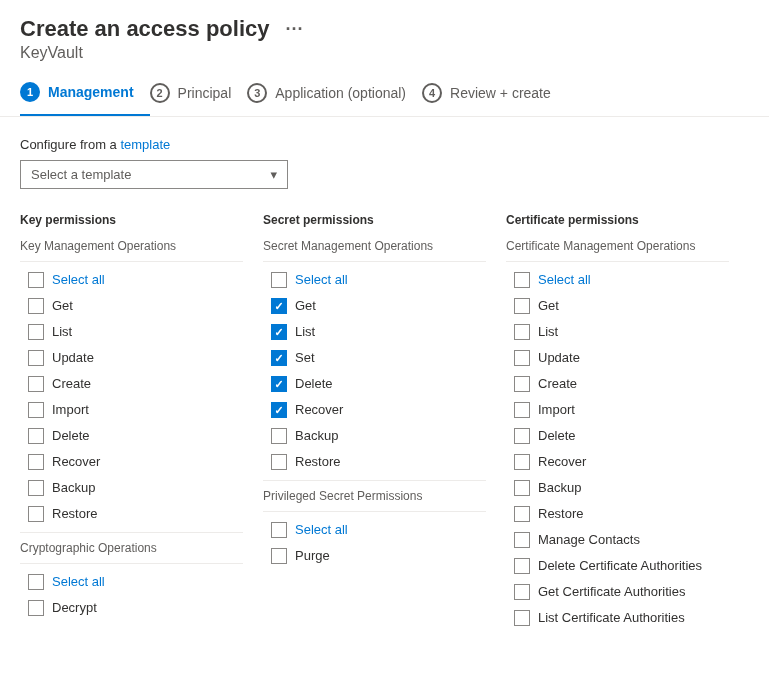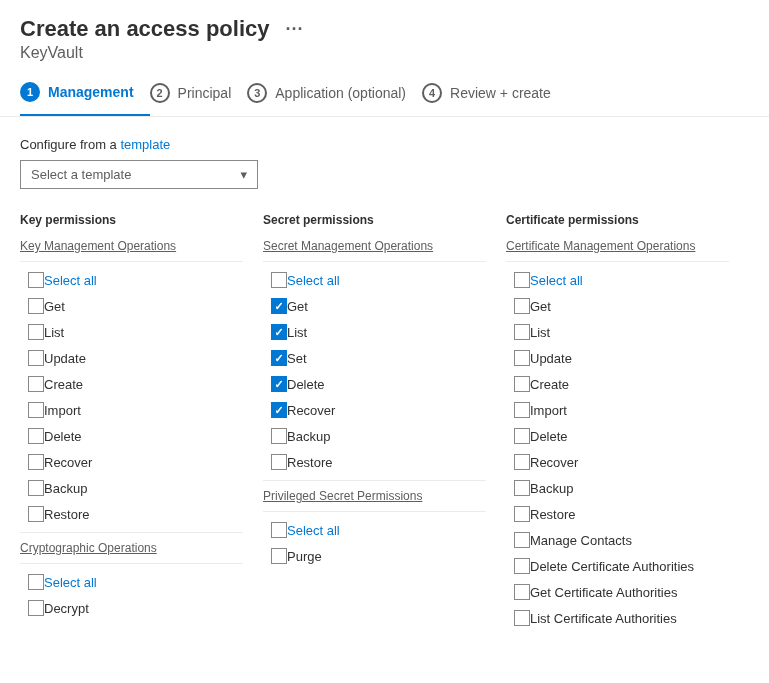--- a/index.html
+++ b/index.html
@@ -14,29 +14,29 @@
     .wizard-step { display: flex; align-items: center; padding: 12px 16px 12px 0; cursor: pointer; position: relative; color: #605e5c; font-size: 14px; gap: 8px; white-space: nowrap; }
     .wizard-step.active { color: #0078d4; border-bottom: 2px solid #0078d4; font-weight: 600; }
     .wizard-step .step-number { width: 20px; height: 20px; border-radius: 50%; border: 2px solid currentColor; display: flex; align-items: center; justify-content: center; font-size: 11px; font-weight: 600; flex-shrink: 0; }
     .wizard-step.active .step-number { background: #0078d4; color: #fff; border-color: #0078d4; }
     
     .content { padding: 20px 20px; }
     
     .template-section { margin-bottom: 24px; }
     .template-label { font-size: 13px; color: #323130; margin-bottom: 8px; }
     .template-label span { color: #0078d4; }
-    .template-dropdown { display: flex; align-items: flex-start; justify-content: space-between; border: 1px solid #8a8886; padding: 6px 10px; width: 238px; cursor: pointer; background: #fff; font-size: 13px; color: #605e5c; }
+    .template-dropdown { display: flex; align-items: flex-start; justify-content: space-between; border: 1px solid #8a8886; padding: 6px 10px; width: 268px; cursor: pointer; background: #fff; font-size: 13px; color: #605e5c; }
     
     .permissions-grid { display: grid; grid-template-columns: 1fr 1fr 1fr; gap: 0; }
     .permission-column { padding-right: 20px; }
     .column-title { font-size: 12px; font-weight: 700; color: #323130; margin-bottom: 12px; }
-    .section-label { font-size: 12px; color: #605e5c; margin-bottom: 8px; margin-top: 8px; text-decoration: underline; }
+    .section-label { font-size: 12px; color: #605e5c; margin-bottom: 8px; margin-top: 8px; }
     .divider { border: none; border-top: 1px solid #edebe9; margin: 8px 0; }
     
-    .checkbox-item { display: flex; align-items: center; margin-bottom: 6px; padding: 2px 8px; }
+    .checkbox-item { display: flex; gap: 8px; margin-bottom: 6px; padding: 2px 8px; }
     .checkbox-item label { font-size: 13px; color: #323130; cursor: pointer; }
     .checkbox-item label.select-all { color: #0078d4; }
     
     .cb {
       width: 16px; height: 16px; border: 1px solid #8a8886; background: #fff;
       display: inline-flex; align-items: center; justify-content: center;
       cursor: pointer; flex-shrink: 0;
     }
     .cb.checked { background: #0078d4; border-color: #0078d4; }
     .cb.checked::after { content: '✓'; color: #fff; font-size: 11px; font-weight: 700; }

